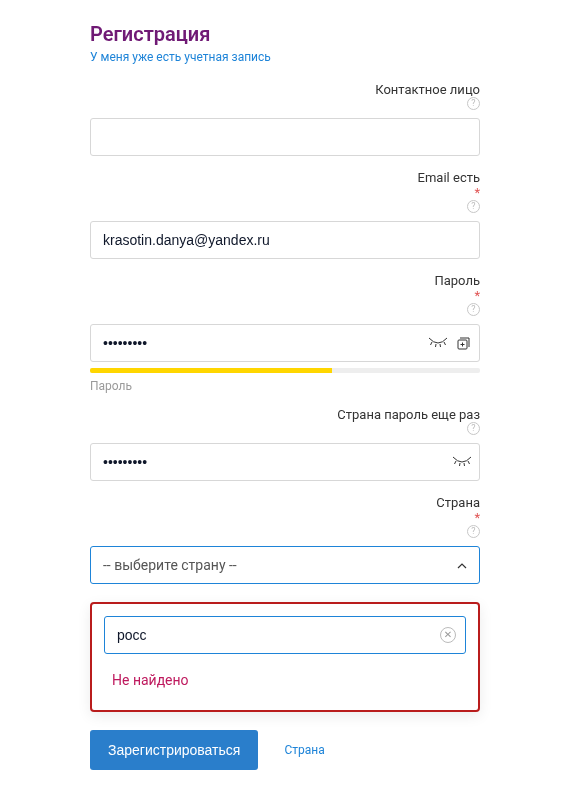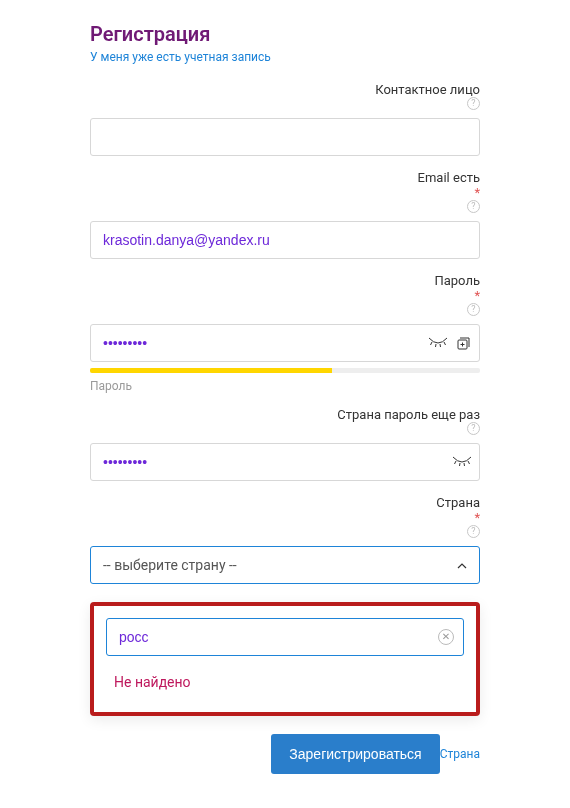--- a/index.html
+++ b/index.html
@@ -55,21 +55,21 @@
     line-height: 1;
     cursor: help;
   }
   .text-input, .select-box, .search-input {
     width: 100%;
     height: 38px;
     border: 1px solid #d7d7d7;
     border-radius: 3px;
     font-size: 14px;
     padding: 0 12px;
-    color: #6d28d9;
+    color: #0f172a;
     outline: none;
     background: #fff;
   }
   .input-wrap { position: relative; display:flex; align-items:center; }
   .input-wrap .text-input.with-icons { padding-right: 70px; }
   .input-wrap .text-input.with-one-icon { padding-right: 40px; }
   .input-icons {
     position: absolute;
     right: 8px;
     top: 50%;
@@ -111,21 +111,21 @@
     border-color: #1e84d8;
     cursor: pointer;
     color: #555;
   }
   .chevron {
     font-size: 12px;
     color: #444;
   }
   .dropdown-panel {
     margin-top: 18px;
-    border: 4px solid #b91c1c;
+    border: 2px solid #b91c1c;
     border-radius: 4px;
     box-shadow: 0 4px 14px rgba(0,0,0,0.08);
     padding: 12px;
     background: #fff;
   }
   .search-wrap { position: relative; }
   .search-input {
     border-color: #1e84d8;
     padding-right: 36px;
   }
@@ -146,22 +146,22 @@
     line-height:1;
   }
   .no-results {
     padding: 18px 8px 10px 8px;
     font-size: 14px;
     color: #be185d;
   }
   .actions {
     display: flex;
     align-items: center;
+    gap: 26px;
     margin-top: 18px;
-    justify-content: flex-end;
   }
   .btn-primary {
     background: #2a7ecb;
     color: #fff;
     border: none;
     border-radius: 3px;
     height: 40px;
     padding: 0 18px;
     font-size: 14px;
     cursor: pointer;

